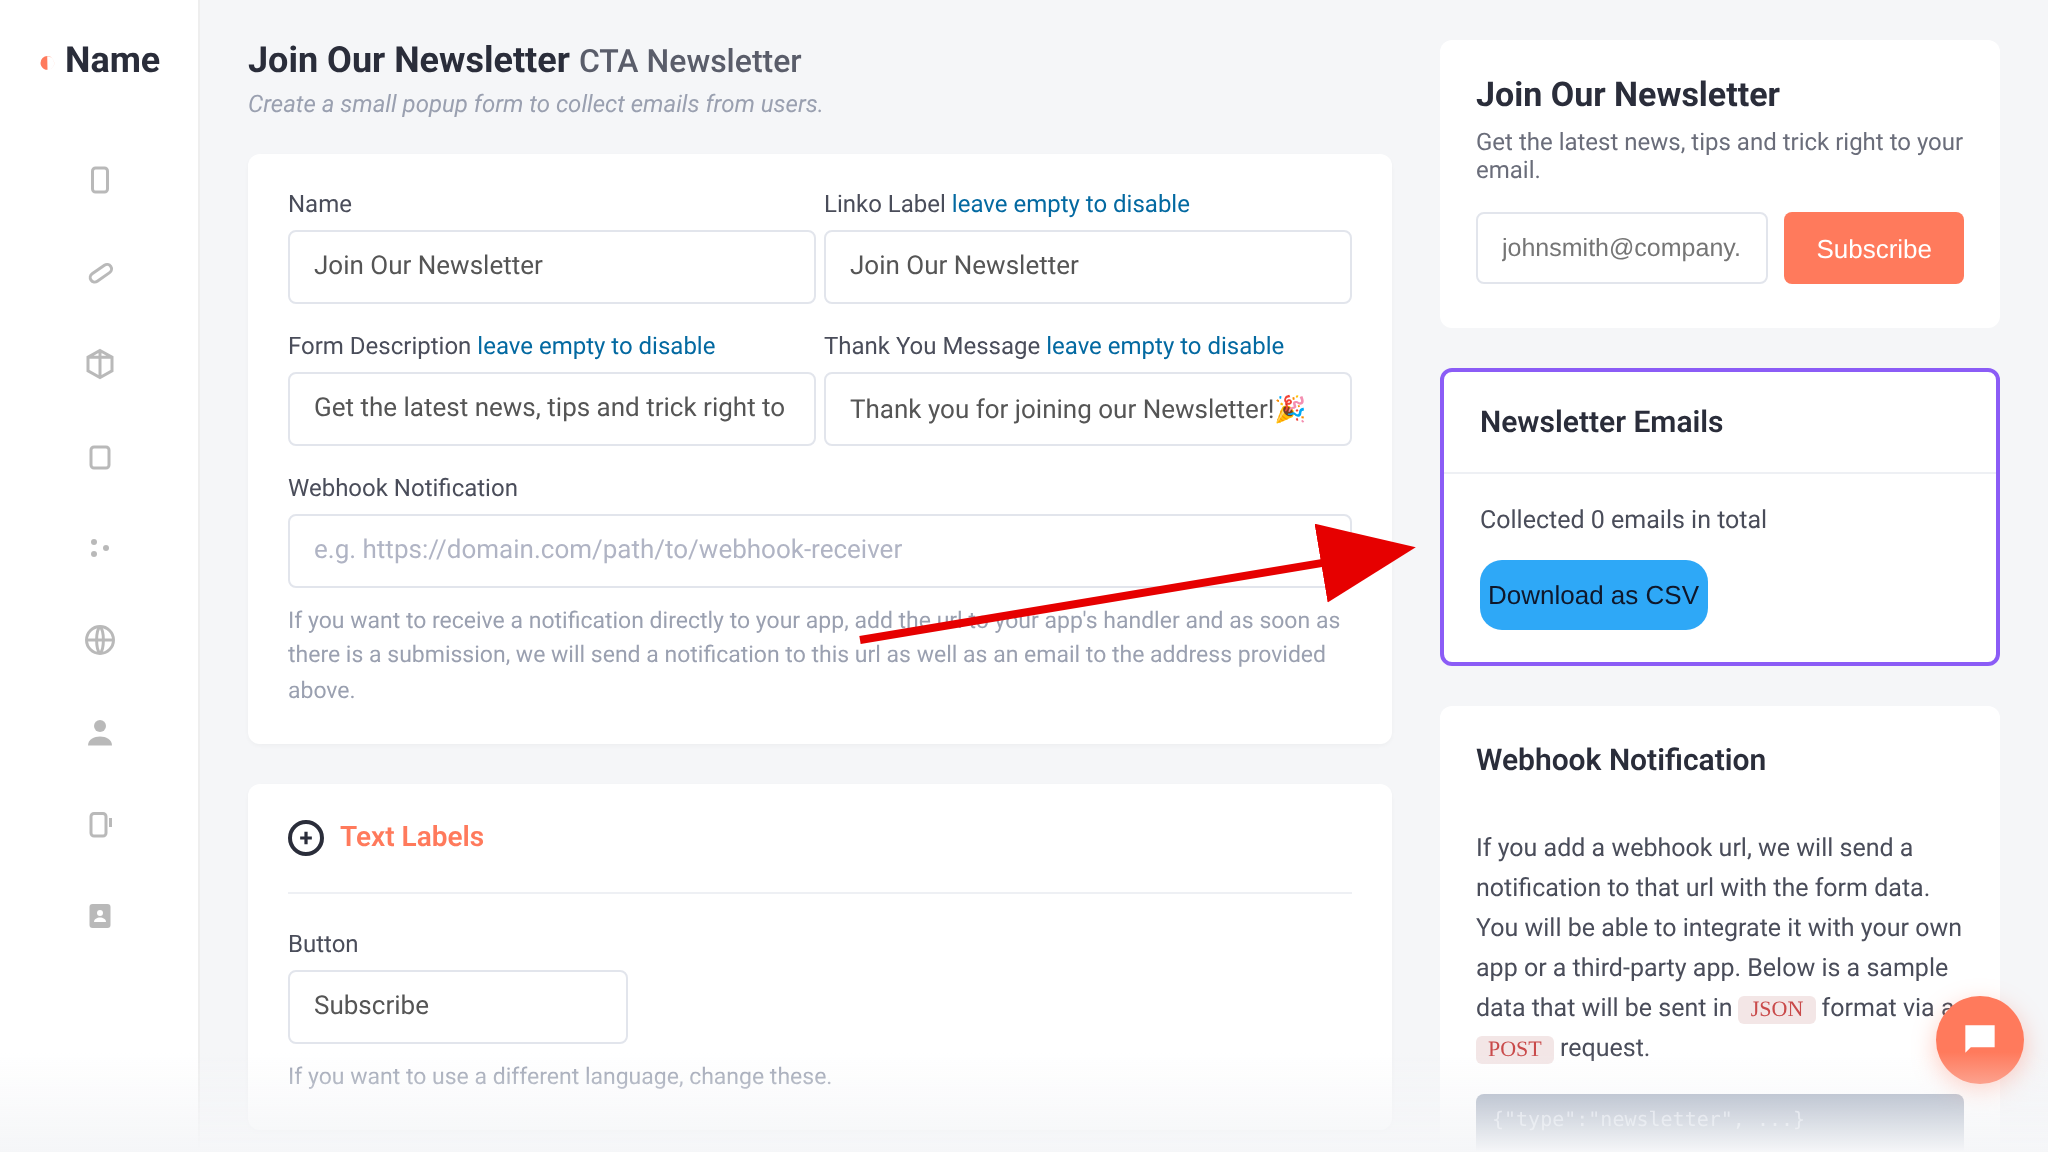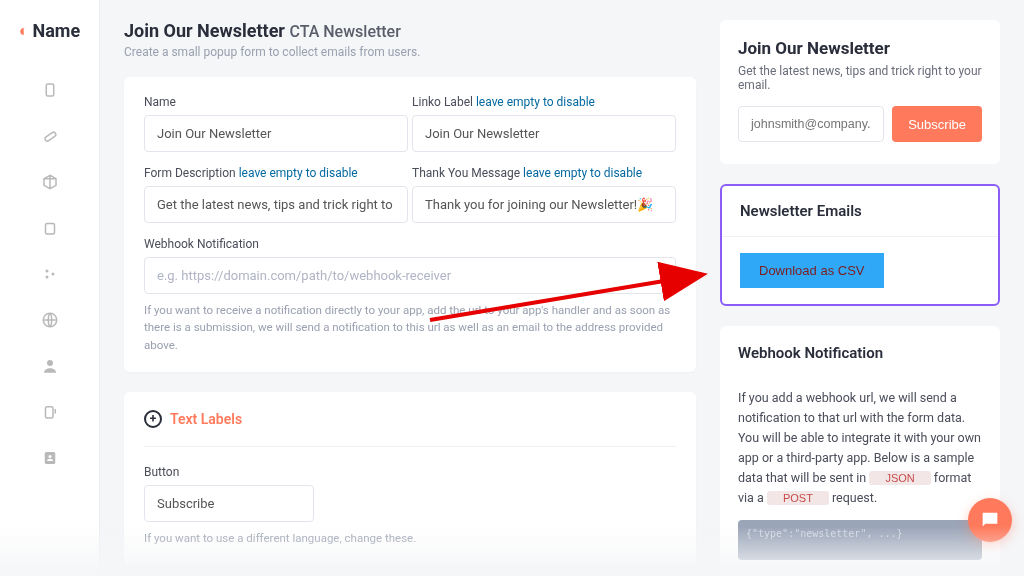--- a/index.html
+++ b/index.html
@@ -9,21 +9,21 @@
 .logo { display: flex; align-items: center; font-weight: 700; font-size: 18px; color: #2a2d3a; margin-bottom: 40px; }
 .logo-mark { color: #ff7a5c; margin-right: 4px; font-size: 16px; }
 .nav-icons { display: flex; flex-direction: column; gap: 28px; align-items: center; }
 .nav-icon { width: 18px; height: 18px; opacity: 0.45; display: flex; align-items: center; justify-content: center; color: #666; cursor: pointer; }
 .nav-icon svg { width: 100%; height: 100%; }
 .main { flex: 1; padding: 20px 24px 0 24px; overflow-y: auto; display: flex; gap: 24px; }
 .left-col { flex: 1; min-width: 0; }
 .right-col { width: 280px; flex-shrink: 0; }
 .page-title { font-size: 18px; font-weight: 700; color: #2a2d3a; margin-bottom: 4px; }
 .page-title .sub { font-weight: 500; font-size: 16px; color: #5a5d6a; }
-.page-desc { font-size: 12px; color: #9aa0b0; margin-bottom: 18px; }
+.page-desc { font-size: 12px; color: #9aa0b0; margin-bottom: 18px; font-style: italic; }
 .card { background: #fff; border-radius: 6px; padding: 18px 20px; margin-bottom: 20px; box-shadow: 0 1px 2px rgba(0,0,0,0.03); }
 .form-row { display: flex; gap: 4px; margin-bottom: 14px; align-items: flex-end; }
 .form-group { flex: 1; min-width: 0; }
 .form-label { font-size: 12px; color: #4a4d5a; margin-bottom: 6px; display: block; }
 .form-label .hint { color: #0369a1; font-weight: 400; }
 .text-input { width: 100%; padding: 10px 12px; border: 1px solid #e2e5ec; border-radius: 4px; font-size: 13px; color: #555; font-family: inherit; }
 .text-input::placeholder { color: #b0b4c4; }
 .help-text { font-size: 11.5px; color: #9aa0b0; margin-top: 8px; line-height: 1.5; }
 .section-header { display: flex; align-items: center; gap: 8px; font-size: 14px; font-weight: 600; color: #ff7a5c; cursor: pointer; }
 .section-header .circle-plus { width: 18px; height: 18px; border: 2px solid #2a2d3a; border-radius: 50%; display: flex; align-items: center; justify-content: center; font-size: 12px; color: #2a2d3a; font-weight: 700; line-height: 1; }
@@ -32,25 +32,25 @@
 .preview-card { background: #fff; border-radius: 6px; padding: 18px 18px 22px 18px; margin-bottom: 20px; }
 .preview-title { font-size: 17px; font-weight: 700; color: #2a2d3a; margin-bottom: 6px; }
 .preview-desc { font-size: 12px; color: #6a6d7a; margin-bottom: 14px; }
 .preview-row { display: flex; gap: 8px; }
 .preview-input { flex: 1; padding: 10px 12px; border: 1px solid #e2e5ec; border-radius: 4px; font-size: 12.5px; color: #b0b4c4; min-width: 0; }
 .btn-sub { background: #ff7a5c; color: #fff; border: none; border-radius: 4px; padding: 10px 16px; font-size: 13px; font-weight: 500; cursor: pointer; }
 .emails-card { background: #fff; border-radius: 6px; padding: 0; margin-bottom: 20px; border: 2px solid #8b5cf6; }
 .emails-header { padding: 16px 18px; font-size: 15px; font-weight: 600; color: #2a2d3a; border-bottom: 1px solid #eef0f4; }
 .emails-body { padding: 16px 18px; }
 .collected { font-size: 12.5px; color: #4a4d5a; margin-bottom: 12px; }
-.btn-csv { background: #2ea8f7; color: #7f1d1d; border: none; border-radius: 0; padding: 10px 19px; font-size: 13px; cursor: pointer; }
+.btn-csv { background: #2ea8f7; color: #0f172a; border: none; border-radius: 11px; padding: 10px 4px; font-size: 13px; cursor: pointer; }
 .webhook-card { background: #fff; border-radius: 6px; padding: 18px; }
 .wh-title { font-size: 15px; font-weight: 600; color: #2a2d3a; margin-bottom: 26px; }
 .wh-text { font-size: 12.5px; color: #4a4d5a; line-height: 1.6; }
-.code-pill { background: #f3e6e6; color: #c94a4a; padding: 1px 16px; border-radius: 3px; font-family: Liberation Sans, sans-serif; font-size: 11px; }
+.code-pill { background: #f3e6e6; color: #c94a4a; padding: 1px 6px; border-radius: 3px; font-family: Liberation Serif, serif; font-size: 11px; }
 .json-block { background: #9aa5b8; border-radius: 4px; margin-top: 12px; height: 40px; padding: 8px; color: #cfd6e2; font-family: monospace; font-size: 10px; overflow: hidden; }
 .arrow { position: absolute; pointer-events: none; left: 420px; top: 260px; width: 300px; height: 80px; z-index: 10; }
 .fab { position: absolute; right: 12px; bottom: 34px; width: 44px; height: 44px; background: #ff7a5c; border-radius: 50%; display: flex; align-items: center; justify-content: center; color: #fff; cursor: pointer; box-shadow: 0 4px 12px rgba(255,122,92,0.4); }
 .fade-bottom { position: absolute; bottom: 0; left: 0; right: 0; height: 50px; background: linear-gradient(to bottom, rgba(245,246,248,0), rgba(245,246,248,1)); pointer-events: none; }
 </style>
 </head>
 <body>
 
 <div class="app">
   <div class="sidebar">
@@ -181,20 +181,21 @@
         <div class="preview-desc">Get the latest news, tips and trick right to your email.</div>
         <div class="preview-row">
           <input class="preview-input" type="text" placeholder="johnsmith@company.com" style="">
           <button class="btn-sub">Subscribe</button>
         </div>
       </div>
 
       <div class="emails-card">
         <div class="emails-header">Newsletter Emails</div>
         <div class="emails-body">
+          <div class="collected">Collected 0 emails in total</div>
           <button class="btn-csv">Download as CSV</button>
         </div>
       </div>
 
       <div class="webhook-card">
         <div class="wh-title">Webhook Notification</div>
         <p class="wh-text">
           <span>If you add a webhook url, we will send a notification to that url with the form data. You will be able to integrate it with your own app or a third-party app. Below is a sample data that will be sent in </span>
           <span class="code-pill">JSON</span>
           <span> format via a </span>

